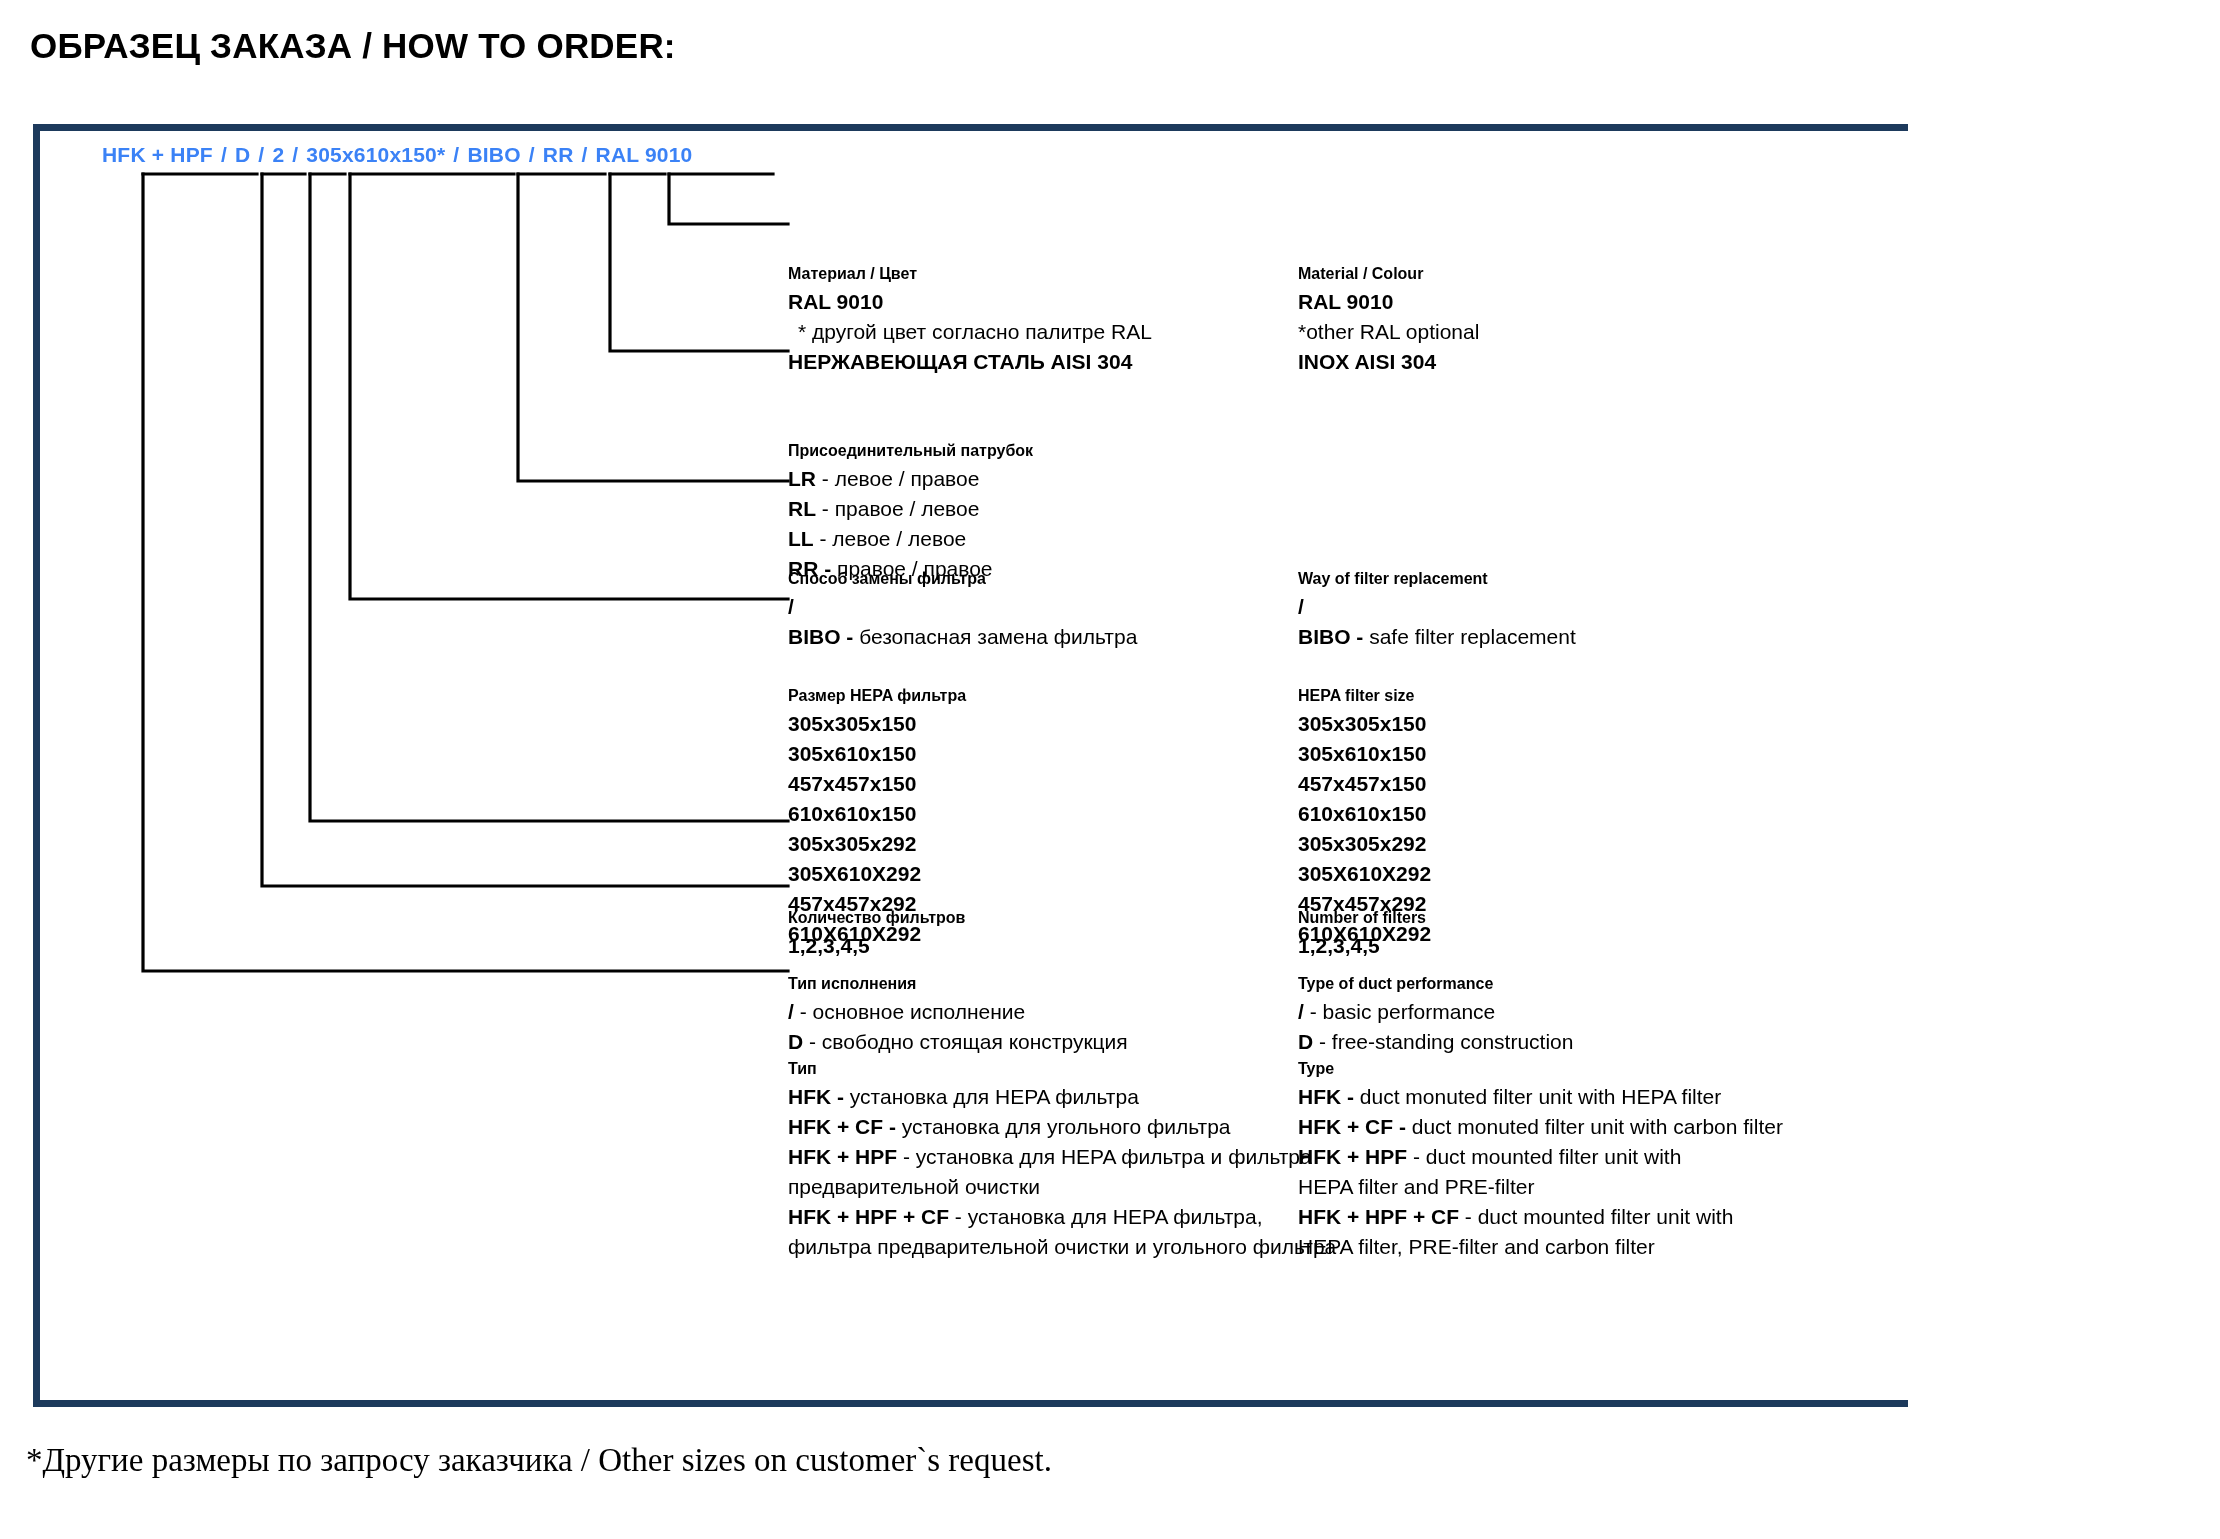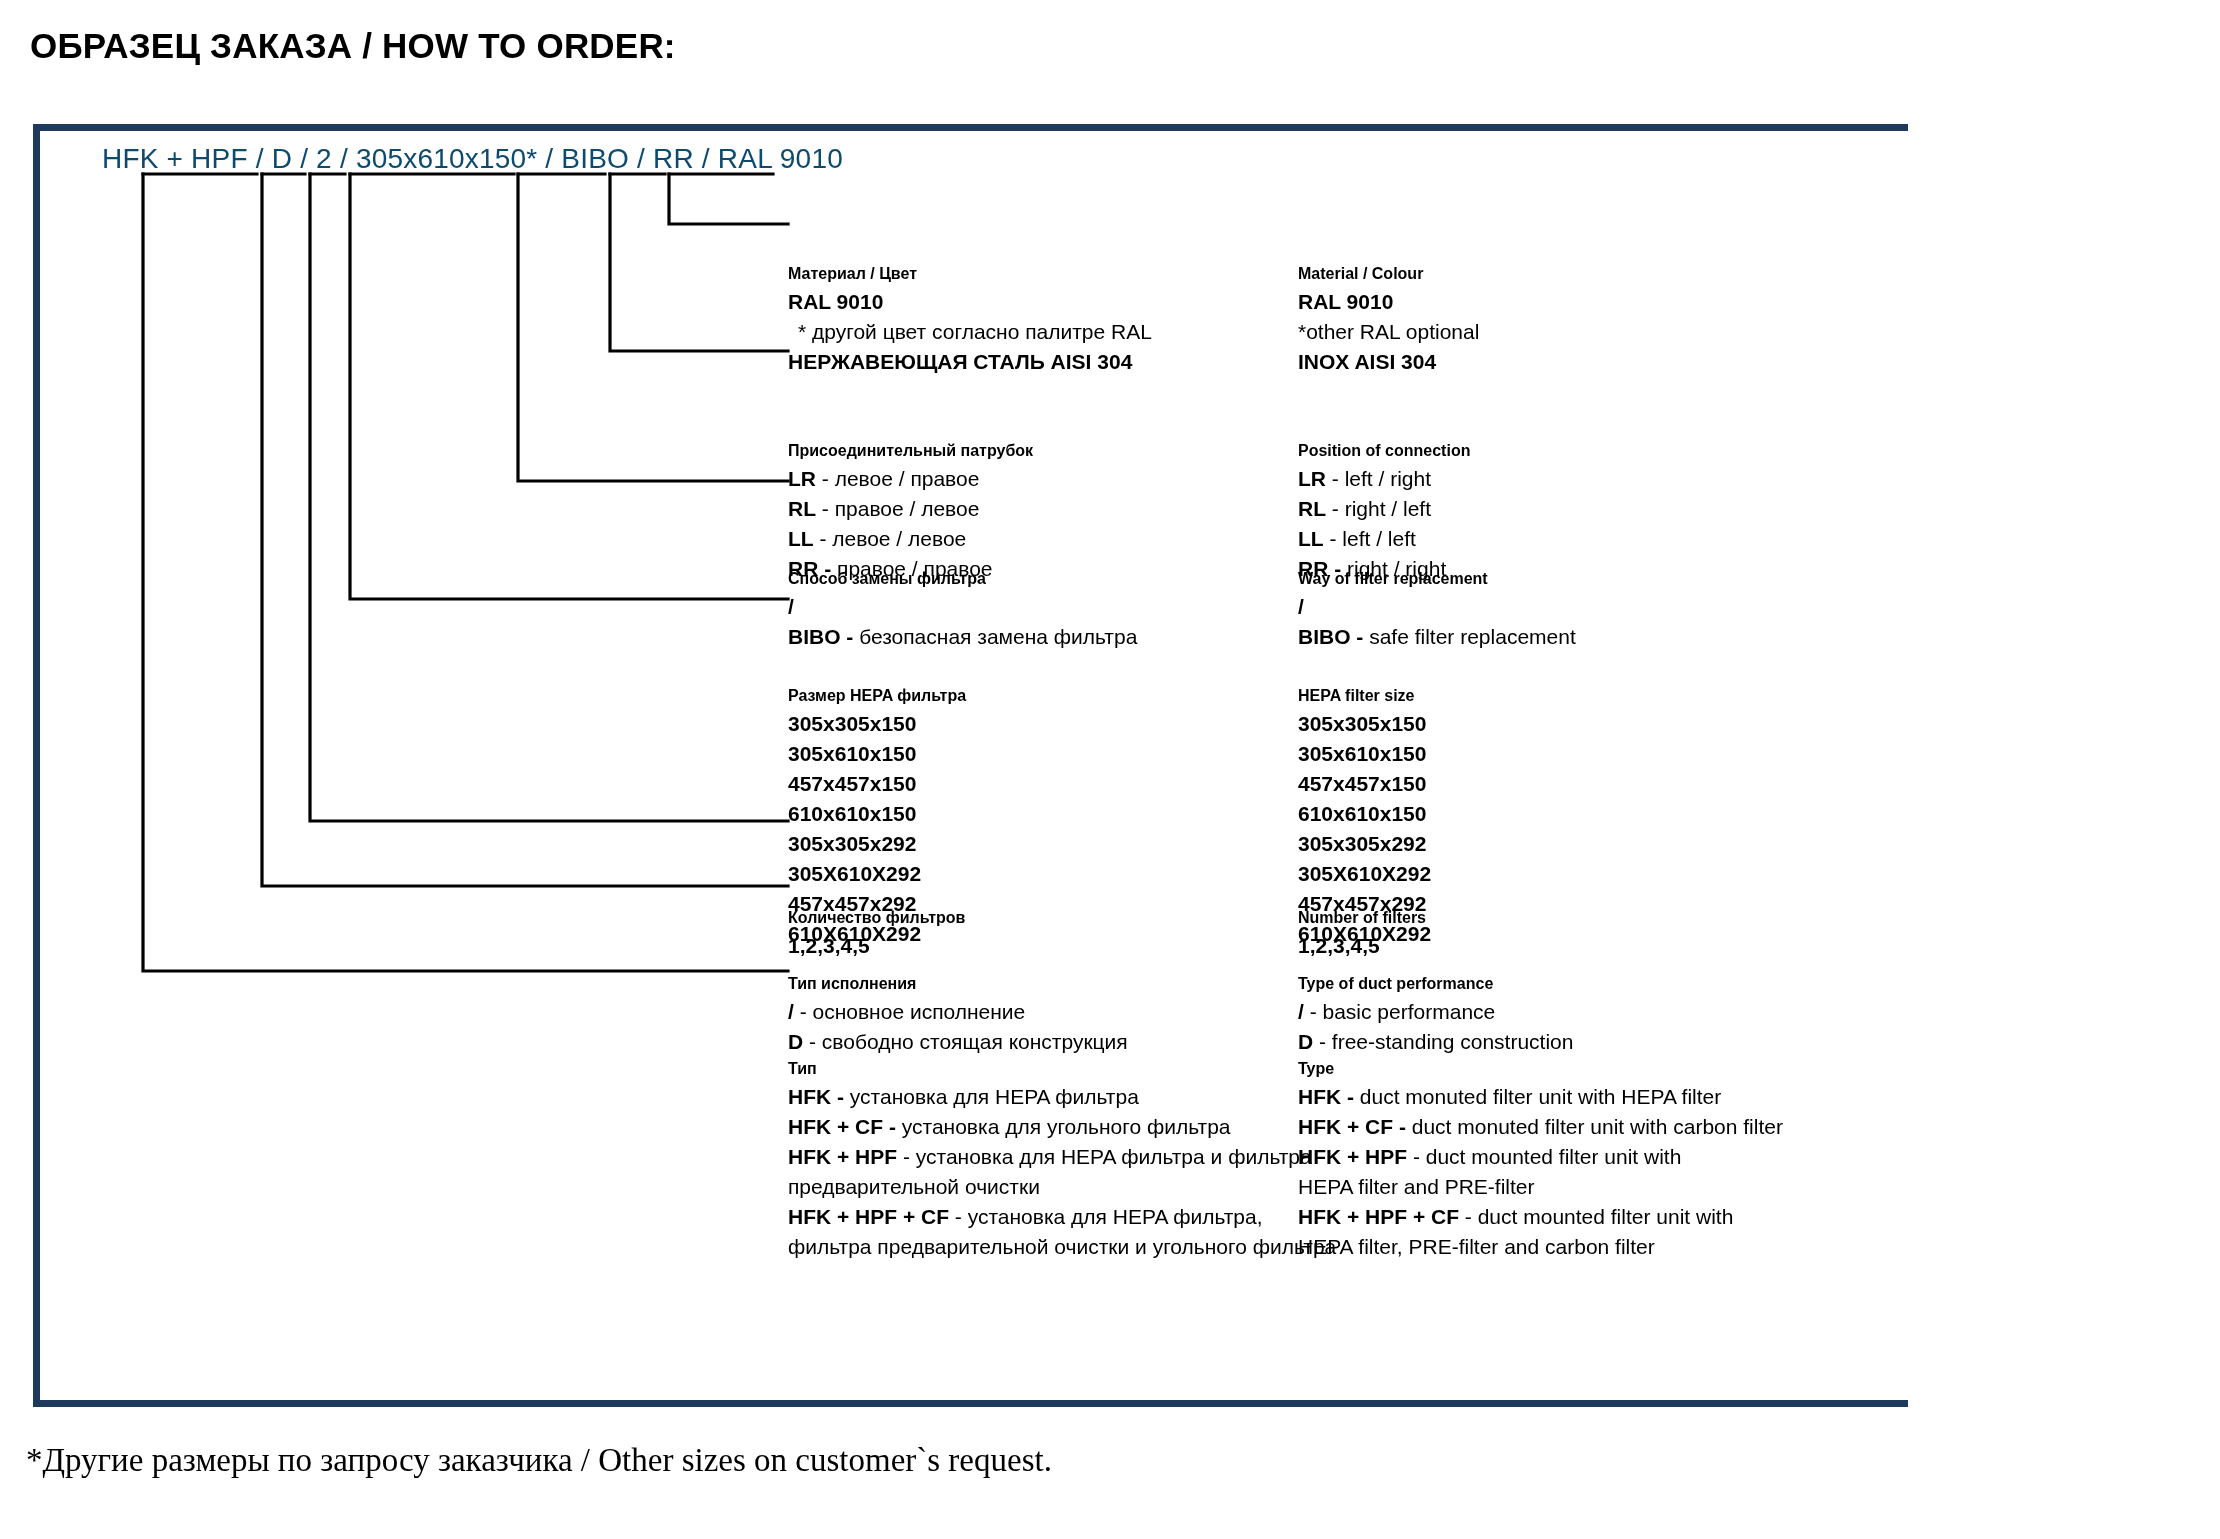--- a/index.html
+++ b/index.html
@@ -41,24 +41,24 @@
   #panel-inner {
     position: absolute;
     left: 0; top: 0; right: 0; bottom: 0;
   }
 
   
   #code-line {
     position: absolute;
     left: 62px;
     top: 12px;
-    font-size: 28px;
-    font-weight: normal;
-    white-space: nowrap;
-    color: #0c4a6e;
+    font-size: 21px;
+    font-weight: bold;
+    white-space: nowrap;
+    color: #3b82f6;
     letter-spacing: 0.2px;
   }
   #code-line .seg { display: inline-block; }
   #code-line .sep { display: inline-block; padding: 0 8px; }
 
   
   #leaders {
     position: absolute;
     left: 0; top: 0;
     width: 2081px;
@@ -193,27 +193,20 @@
         <div class="row"><span> фильтра предварительной очистки и угольного фильтра</span></div>
       </div>
 
       <div class="blk" style="left:1258px; top:135px;">
         <div class="hdr">Material / Colour</div>
         <div class="row bold">RAL 9010</div>
         <div class="row">*other RAL optional</div>
         <div class="row bold">INOX AISI 304</div>
       </div>
 
-      <div class="blk" style="left:1258px; top:312px;">
-        <div class="hdr">Position of connection</div>
-        <div class="row"><b>LR</b><span> - left / right</span></div>
-        <div class="row"><b>RL</b><span> - right / left</span></div>
-        <div class="row"><b>LL</b><span> - left / left</span></div>
-        <div class="row"><b>RR -</b><span> right / right</span></div>
-      </div>
 
       <div class="blk" style="left:1258px; top:440px;">
         <div class="hdr">Way of filter replacement</div>
         <div class="row"><b>/</b><span></span></div>
         <div class="row"><b>BIBO -</b><span> safe filter replacement</span></div>
       </div>
 
       <div class="blk" style="left:1258px; top:557px;">
         <div class="hdr">HEPA filter size</div>
         <div class="row bold">305x305x150</div>

